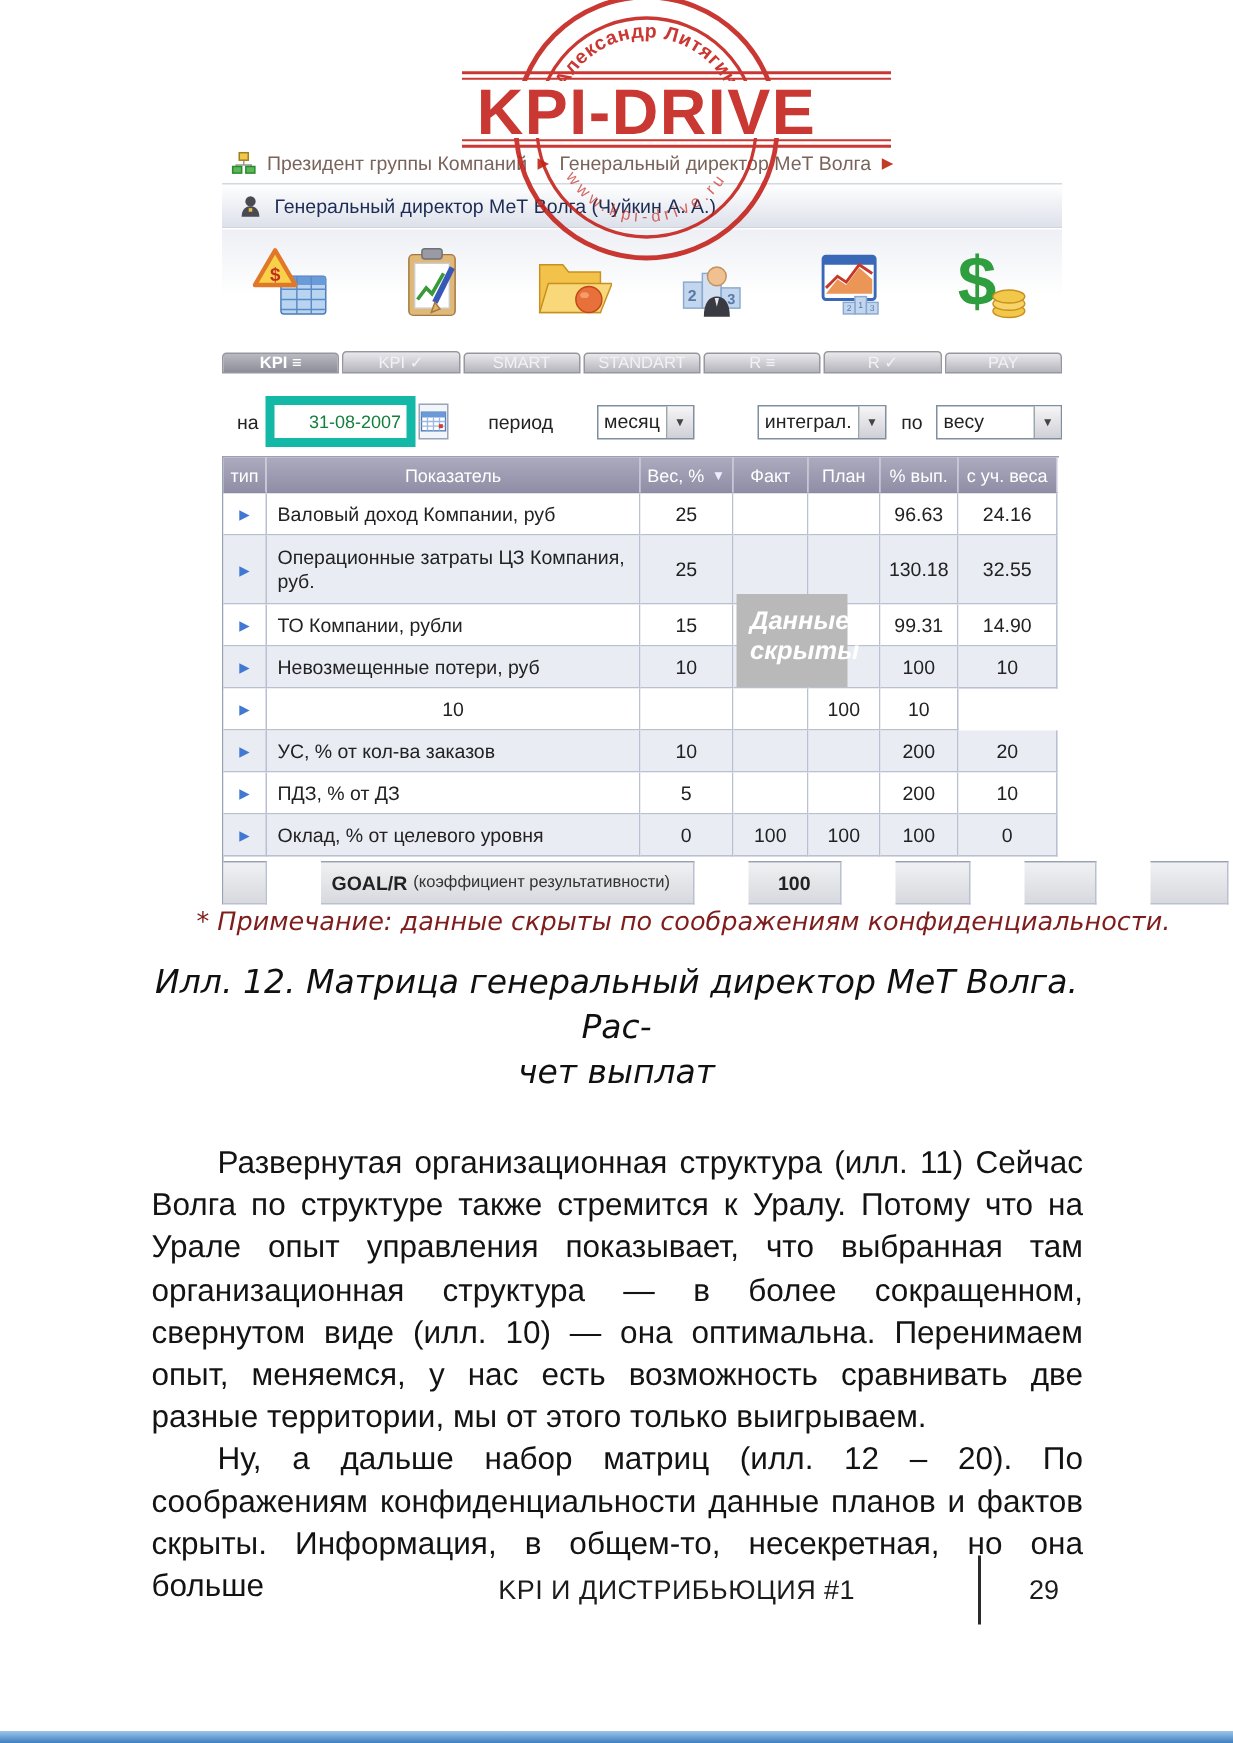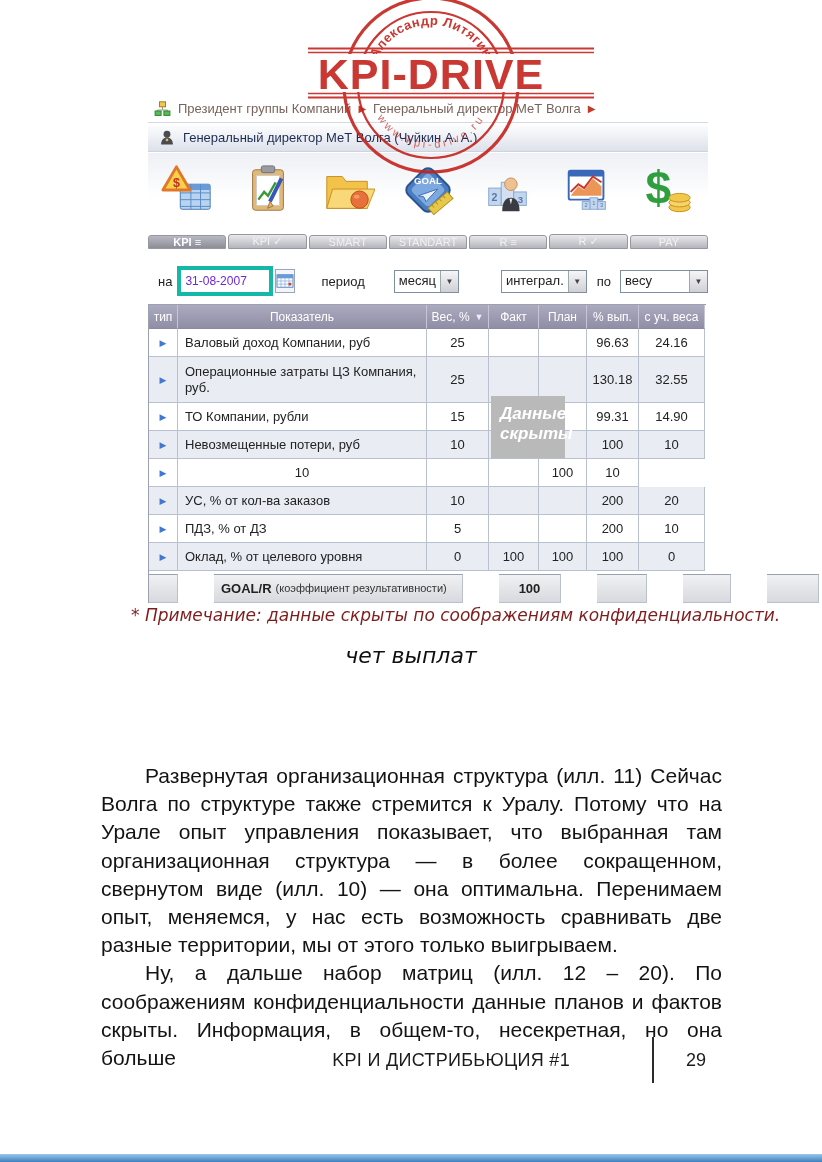--- a/index.html
+++ b/index.html
@@ -23,22 +23,22 @@
   .tab{flex:1;display:flex;align-items:center;justify-content:center;font-size:11px;
        color:#f2f2f5;background:linear-gradient(#e9e9ec,#b4b4bc);
        border:1px solid #97979f;border-radius:3px 3px 0 0;box-sizing:border-box;}
   .tab.active{background:linear-gradient(#b9b9c2,#8d8d98);color:#ffffff;font-weight:bold;}
   .tabstrip{top:155px;height:7px;}
   .seg{flex:1;background:linear-gradient(#d9d9de,#bfbfc6);}
   .seg.active{background:linear-gradient(#f4a096,#dd5a49);}
   .filters{position:absolute;left:0;right:0;top:163px;height:46px;display:flex;
            align-items:center;font-size:13px;color:#222;}
   .flabel{margin:0 5px 0 10px;}
-  .datebox{width:80px;height:20px;border:4px solid #14b8a6;font-size:12px;padding:1px 4px;
-           font-family:"Liberation Sans",sans-serif;box-sizing:content-box;color:#6d28d9;}
+  .datebox{width:80px;height:20px;border:6px solid #14b8a6;font-size:12px;padding:1px 4px;
+           font-family:"Liberation Sans",sans-serif;box-sizing:content-box;color:#15803d;text-align:right;}
   .calbtn{width:22px;height:22px;border:1px solid #9aa6b5;background:#f2f5fa;margin-left:2px;
           display:flex;align-items:center;justify-content:center;cursor:pointer;}
   .sel{height:21px;border:1px solid #7f8f9f;background:#fff;display:flex;align-items:stretch;}
   .sel .val{flex:1;font-size:13px;padding:2px 4px;white-space:nowrap;overflow:hidden;}
   .sel .btn{width:17px;background:linear-gradient(#f6f6f8,#cfcfd6);border-left:1px solid #9aa;
             font-size:8px;color:#444;display:flex;align-items:center;justify-content:center;}
   .sel.w1{width:72px;margin-left:24px;}
   .sel.w2{width:94px;margin-left:42px;}
   .sel.w3{width:122px;margin-left:4px;}
 
@@ -134,34 +134,20 @@
       <div class="iconcell">
         <svg width="54" height="54" viewBox="0 0 56 56">
           <path d="M6 14 h16 l4 5 h22 v28 h-42 z" fill="#f2c24a" stroke="#c89020"></path>
           <path d="M6 47 l6 -20 h44 l-8 20 z" fill="#f8d878" stroke="#c89020"></path>
           <circle cx="40" cy="38" r="9" fill="#e8703a" stroke="#c04818"></circle>
           <ellipse cx="37" cy="35" rx="3" ry="2" fill="#f8a878" opacity="0.8"></ellipse>
         </svg>
       </div>
       <div class="iconcell">
         <svg width="54" height="54" viewBox="0 0 56 56">
-          <g transform="rotate(45 28 28)">
-            <rect x="10" y="10" width="36" height="36" rx="7" fill="#4a7cc0" stroke="#2a5490" stroke-width="2"></rect>
-            <rect x="15" y="15" width="26" height="26" rx="4" fill="#7ea8e0"></rect>
-          </g>
-          <text x="28" y="22" font-size="10" font-weight="bold" fill="#fff" text-anchor="middle">GOAL</text>
-          <path d="M18 34 l20 -7 l-12 13 l-2.5 -5 z" fill="#eaf1fb" stroke="#3a6ab0"></path>
-          <g transform="rotate(-40 40 42)">
-            <rect x="28" y="38" width="26" height="9" fill="#e8c84a" stroke="#b09020"></rect>
-            <path d="M33 38 v3.5 M38 38 v3.5 M43 38 v3.5 M48 38 v3.5" stroke="#b09020"></path>
-          </g>
-        </svg>
-      </div>
-      <div class="iconcell">
-        <svg width="54" height="54" viewBox="0 0 56 56">
           <rect x="8" y="26" width="13" height="18" fill="#c2d6ee" stroke="#8aa8d0"></rect>
           <rect x="21" y="20" width="13" height="24" fill="#d2e0f2" stroke="#8aa8d0"></rect>
           <rect x="34" y="30" width="13" height="14" fill="#c2d6ee" stroke="#8aa8d0"></rect>
           <text x="14" y="39" font-size="11" font-weight="bold" fill="#5878a8" text-anchor="middle">2</text>
           <text x="41" y="41" font-size="10" font-weight="bold" fill="#5878a8" text-anchor="middle">3</text>
           <circle cx="31" cy="22" r="6.5" fill="#f0c090" stroke="#c09060"></circle>
           <path d="M22 50 c0 -10 4 -14 9 -14 c5 0 9 4 9 14 z" fill="#3a3a42"></path>
           <path d="M29.5 37 l1.5 6 l1.5 -6 z" fill="#e8e8ee"></path>
         </svg>
       </div>
@@ -374,20 +360,21 @@
     <line x1="12" y1="97.5" x2="298" y2="97.5" stroke="#c4231c" stroke-width="2"></line>
     <text x="135" y="89" font-size="43" font-weight="bold" fill="#c4231c" text-anchor="middle" letter-spacing="1" font-family="Liberation Sans, sans-serif">KPI-DRIVE</text>
     <text font-size="11" fill="#c4231c" letter-spacing="3" opacity="0.75" font-family="Liberation Sans, sans-serif">
       <textPath href="#arcBot" startOffset="50%" text-anchor="middle">www.kpi-drive.ru</textPath>
     </text>
   </svg>
 
   <div class="footnote">* Примечание: данные скрыты по соображениям конфиденциальности.</div>
 
   <div class="caption">
+    <div>Илл. 12. Матрица генеральный директор МеТ Волга. Рас-</div>
     <div>чет выплат</div>
   </div>
 
   <div class="bodytext">
     <p>Развернутая организационная структура (илл. 11) Сейчас Волга по структуре также стремится к Уралу. Потому что на Урале опыт управления показывает, что выбранная там организационная структура — в более сокращенном, свернутом виде (илл. 10) — она оптимальна. Перенимаем опыт, меняемся, у нас есть возможность сравнивать две разные территории, мы от этого только выигрываем.</p>
     <p>Ну, а дальше набор матриц (илл. 12 – 20). По соображениям конфиденциальности данные планов и фактов скрыты. Информация, в общем-то, несекретная, но она больше</p>
   </div>
 
   <div class="footer-journal">KPI И ДИСТРИБЬЮЦИЯ #1</div>
   <div class="footer-divider"></div>

